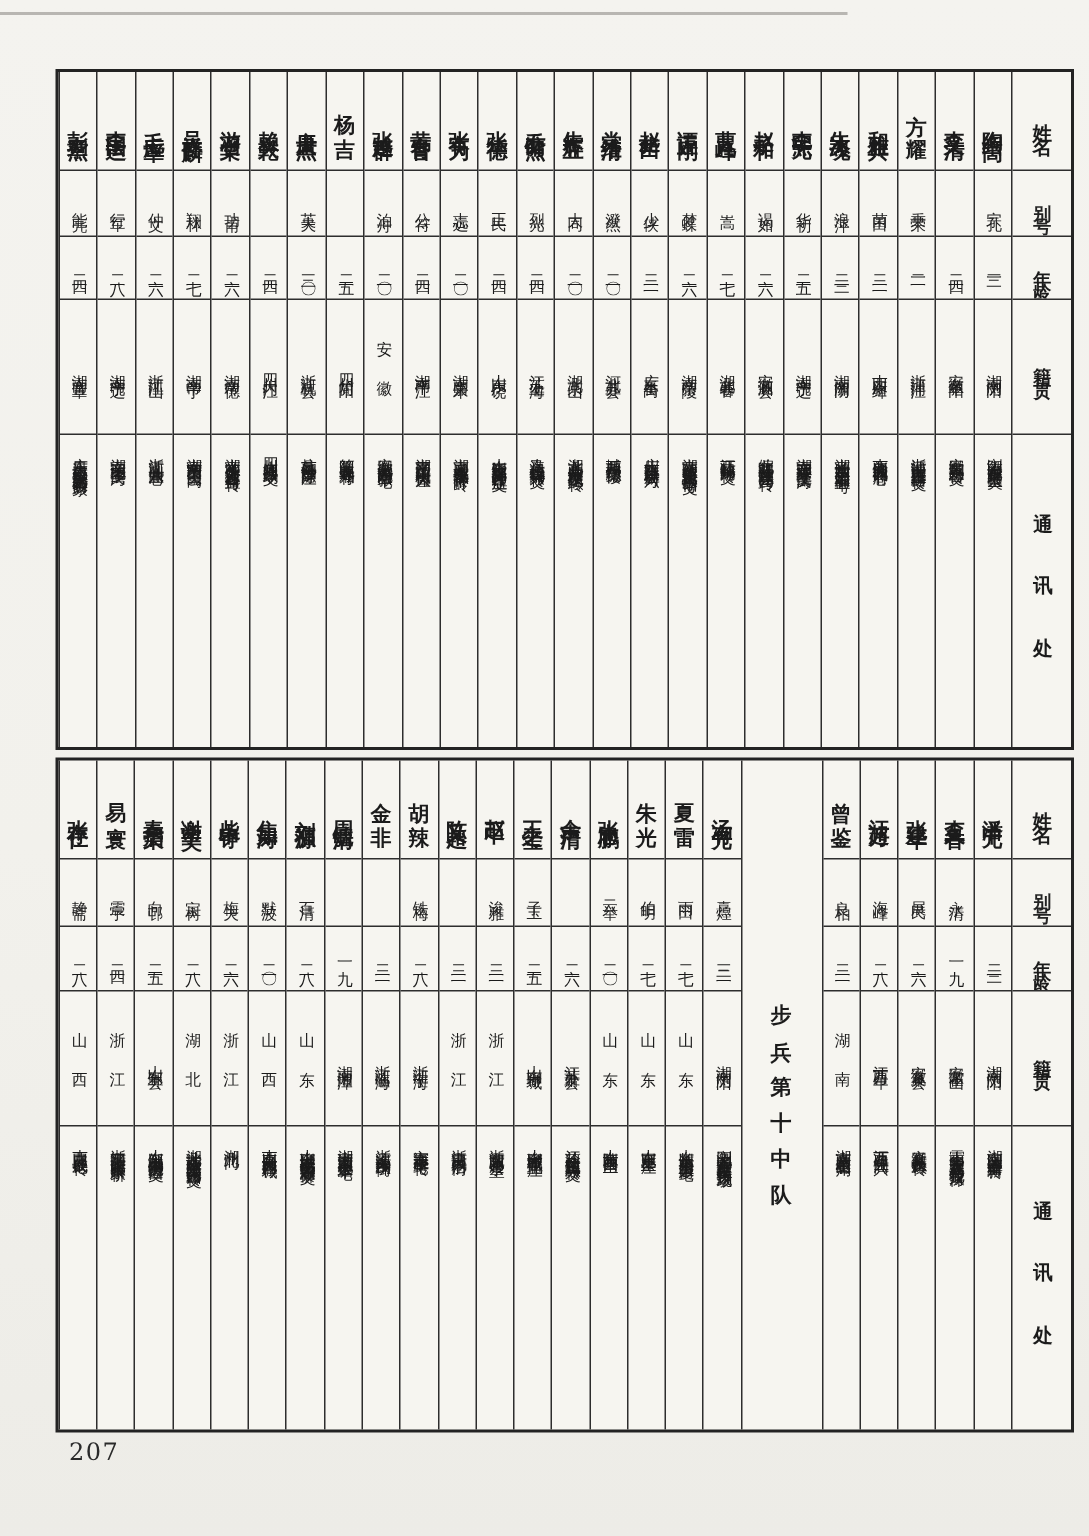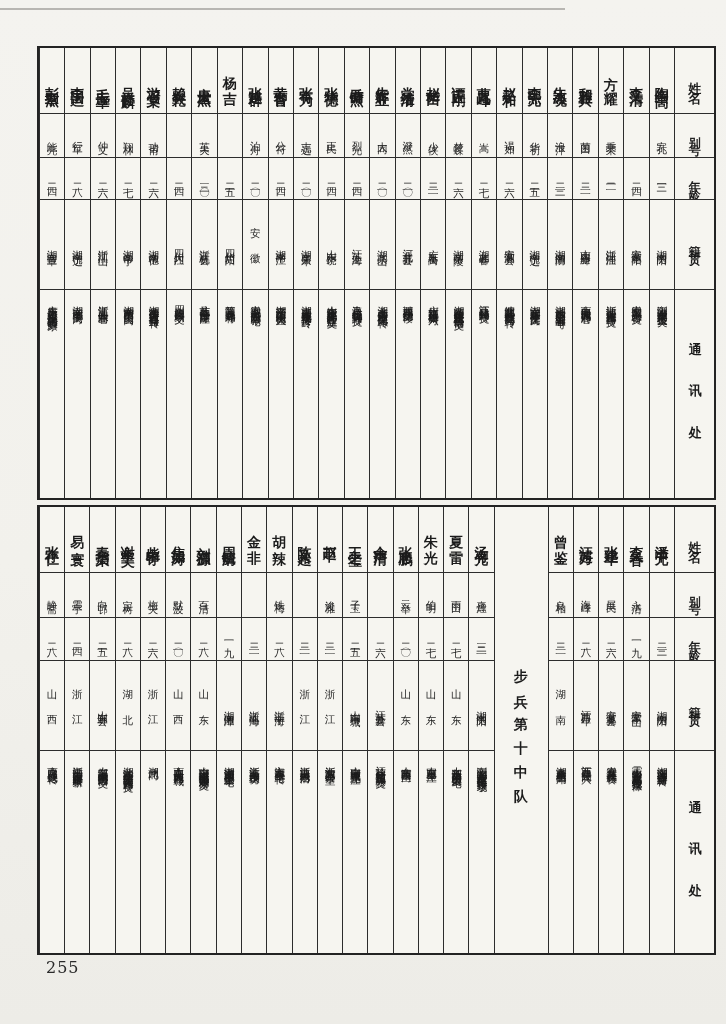--- a/index.html
+++ b/index.html
@@ -926,14 +926,14 @@
         </div>
         <div class="cell c-native">
           <span class="spN">山西</span>
         </div>
         <div class="cell c-address">
           <span>山西灵邱县成记转</span>
         </div>
       </div>
     </div>
 
-  <div class="page-num">255</div>
+  <div class="page-num">207</div>
 </div>
 
 </body></html>

